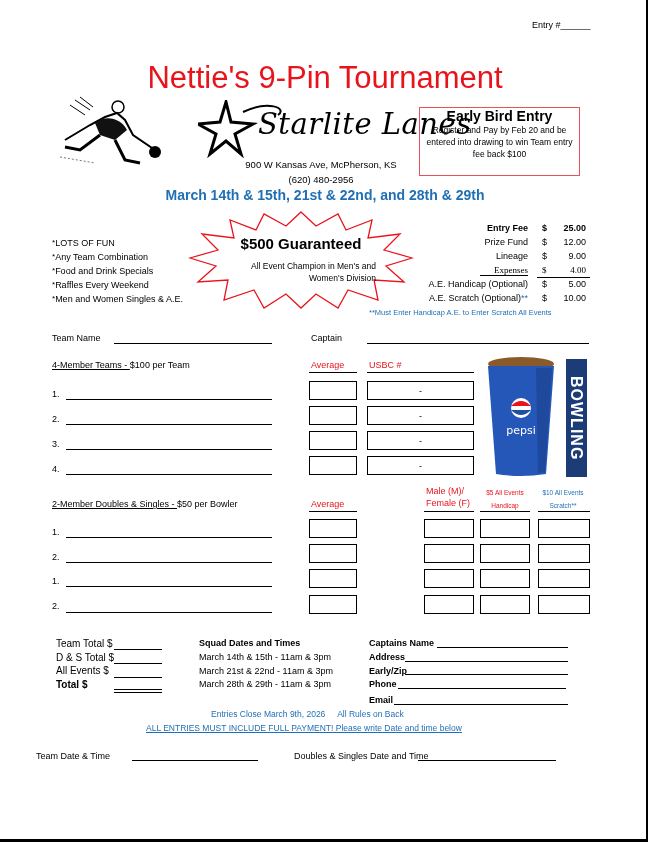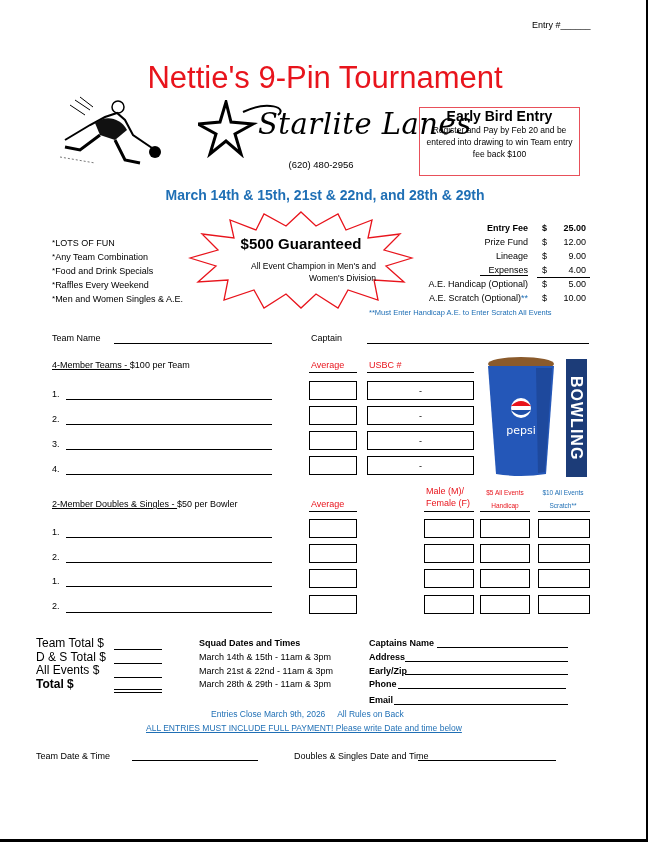--- a/index.html
+++ b/index.html
@@ -31,21 +31,21 @@
     .fee-line-a { left: 480px; top: 275px; width: 48px; height: 1px; background: #000; }
     .fee-line-b { left: 537px; top: 277px; width: 53px; height: 1px; background: #000; }
     .fee-note { left: 369px; top: 308px; font-size: 7.5px; color: #1f6fb5; }
     .label { font-size: 9px; }
     .line { height: 1px; background: #000; }
     .box { border: 1.2px solid #000; box-sizing: border-box; background: #fff; }
     .dash { text-align: center; font-size: 9px; line-height: 18px; }
     .red { color: #e8141c; }
     .u { text-decoration: underline; }
     .small-red { font-size: 6.5px; color: #e8141c; text-align: center; }
-    .totals { left: 36px; top: 637px; font-size: 12px; line-height: 13.5px; }
+    .totals { left: 56px; top: 637px; font-size: 10px; line-height: 13.5px; }
     .squad { left: 199px; top: 637px; font-size: 9px; line-height: 13.8px; }
     .captain-info { left: 369px; top: 637px; font-size: 9px; line-height: 13.8px; font-weight: bold; }
     .blue { color: #1f6fb5; }
     .cup { left: 486px; top: 356px; width: 70px; height: 122px; }
     .bowling-sign { left: 566px; top: 359px; width: 21px; height: 118px; background: #1c3c78; }
     .bowling-text { position: absolute; left: 0; top: 0; width: 21px; height: 118px; writing-mode: vertical-rl; color: #fff; font-weight: bold; font-size: 16px; letter-spacing: 1px; text-align: center; line-height: 21px; }
   </style>
 </head>
 <body>
 
@@ -65,20 +65,21 @@
   <circle cx="100" cy="57" r="6" fill="#000"></circle>
   <path d="M5 62 L40 68" stroke="#777" stroke-width="1" stroke-dasharray="2 2"></path>
 </svg>
 
 <svg class="abs logo" viewBox="0 0 212 58">
   <polygon points="28,2 33,22 55,24 37,34 43,54 28,41 12,54 18,34 0,24 22,22" fill="none" stroke="#000" stroke-width="3"></polygon>
   <path d="M45 12 C70 0 90 8 80 15" fill="none" stroke="#000" stroke-width="2"></path>
 </svg>
 <div class="abs logo-text">Starlite Lanes</div>
 <div class="abs address">
+  <div>900 W Kansas Ave,  McPherson, KS</div>
   <div>(620) 480-2956</div>
 </div>
 
 <div class="abs early-box">
   <div class="early-title">Early Bird Entry</div>
   <div class="early-body">Register and Pay by Feb 20 and be entered into drawing to win Team entry fee back $100</div>
 </div>
 
 <div class="abs dates-banner">March 14th &amp; 15th, 21st &amp; 22nd, and 28th &amp; 29th</div>
 
@@ -105,21 +106,21 @@
   <div class="fee-row" style="top:14px;">
     <span class="fee-label">Prize Fund</span>
     <span class="fee-cur">$</span>
     <span class="fee-amt">12.00</span>
   </div>
   <div class="fee-row" style="top:28px;">
     <span class="fee-label">Lineage</span>
     <span class="fee-cur">$</span>
     <span class="fee-amt">9.00</span>
   </div>
-  <div class="fee-row" style="top:42px;">
+  <div class="fee-row" style="top:42px;font-family:Liberation Serif, serif;">
     <span class="fee-label">Expenses</span>
     <span class="fee-cur">$</span>
     <span class="fee-amt">4.00</span>
   </div>
   <div class="fee-row" style="top:56px;">
     <span class="fee-label">A.E. Handicap (Optional)</span>
     <span class="fee-cur">$</span>
     <span class="fee-amt">5.00</span>
   </div>
   <div class="fee-row" style="top:70px;">

